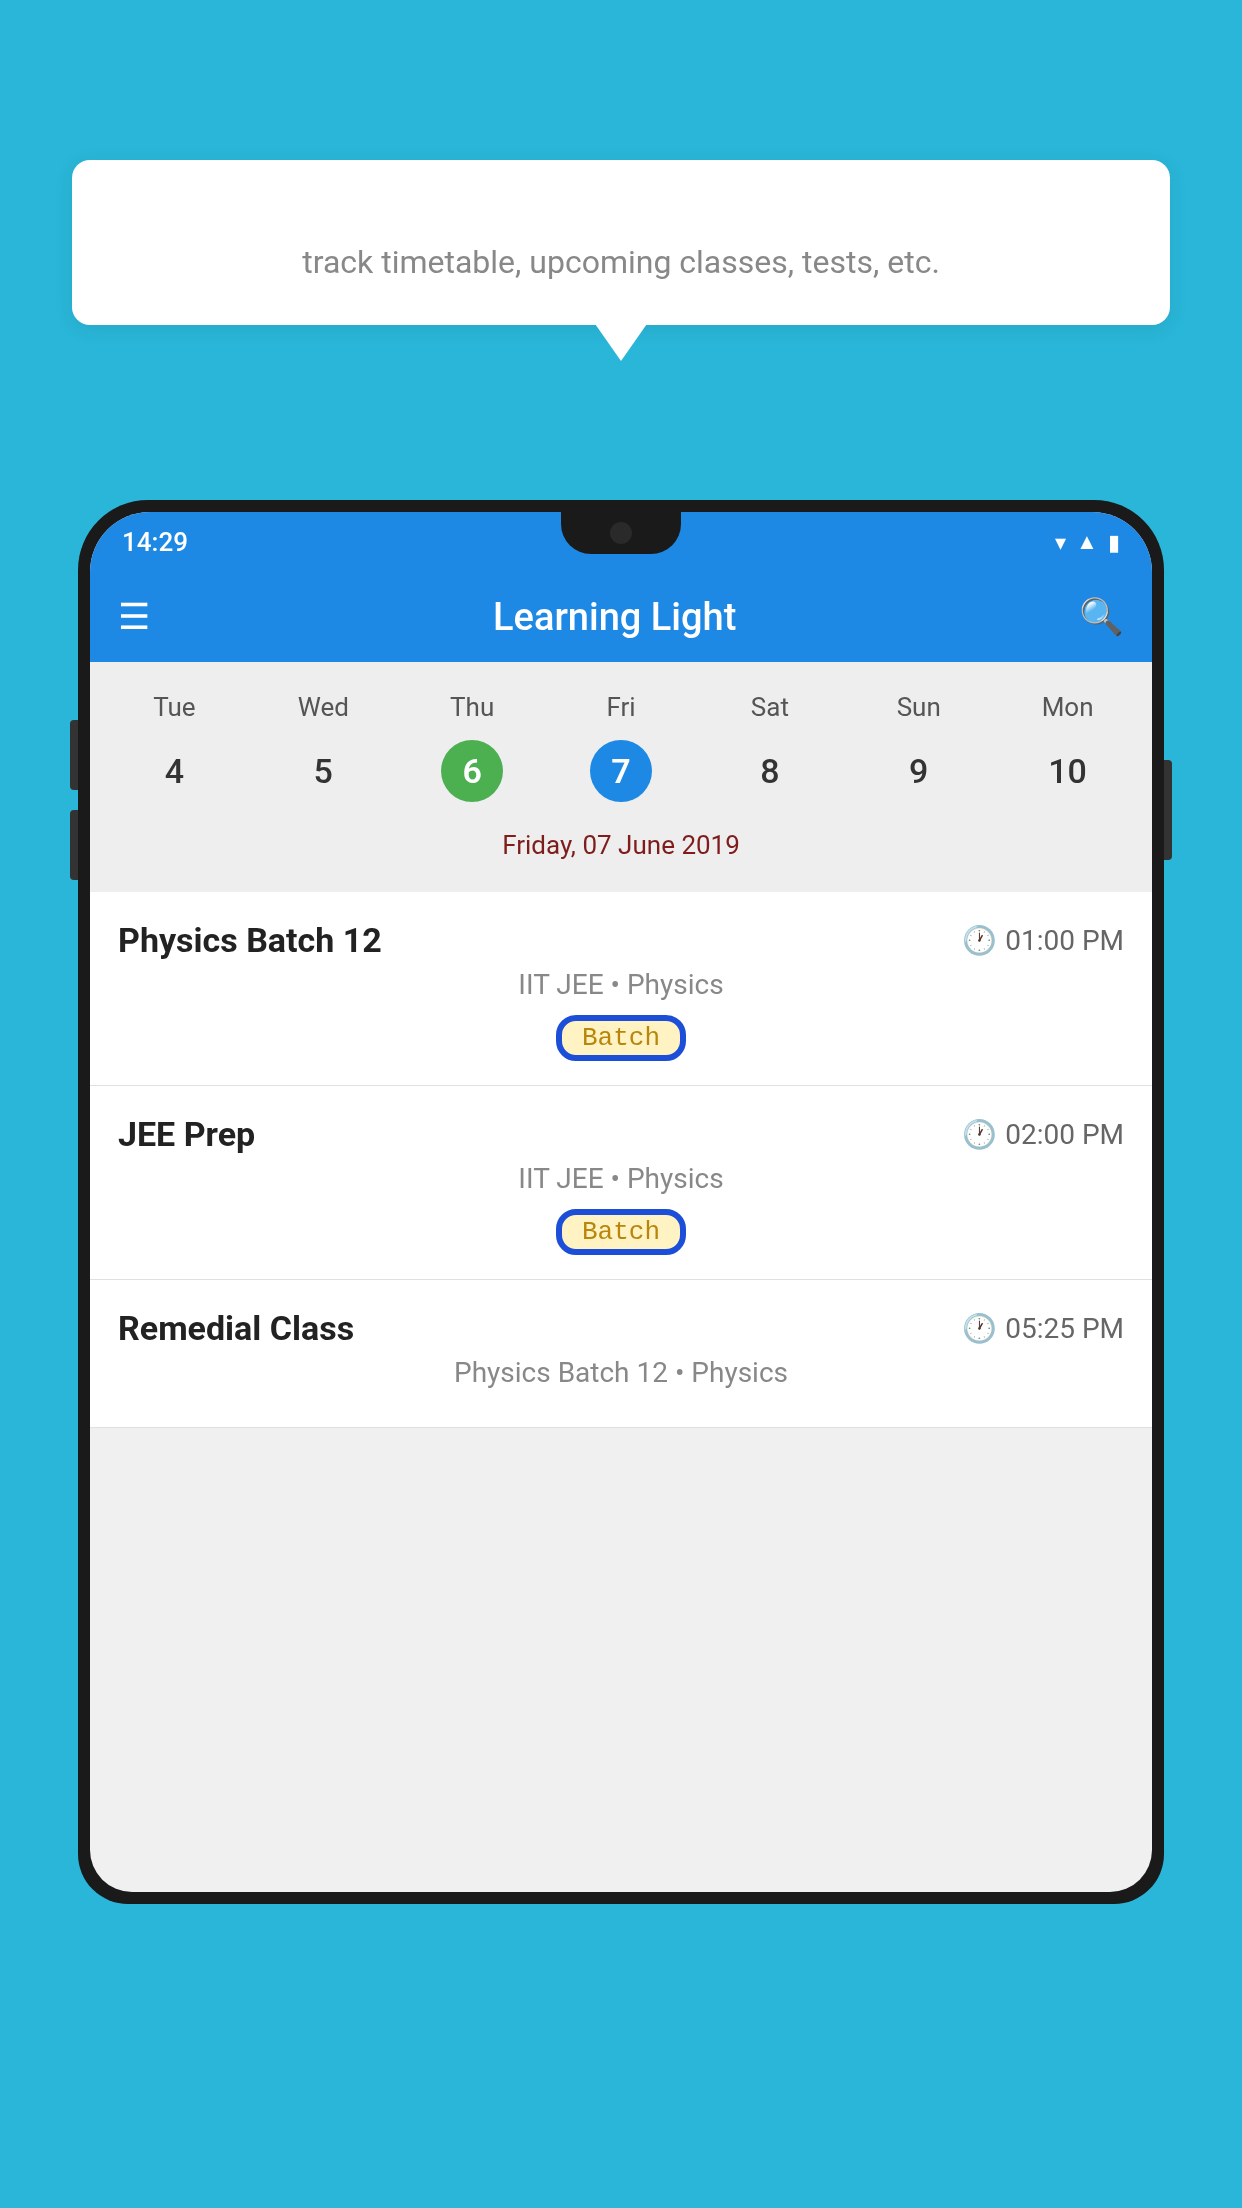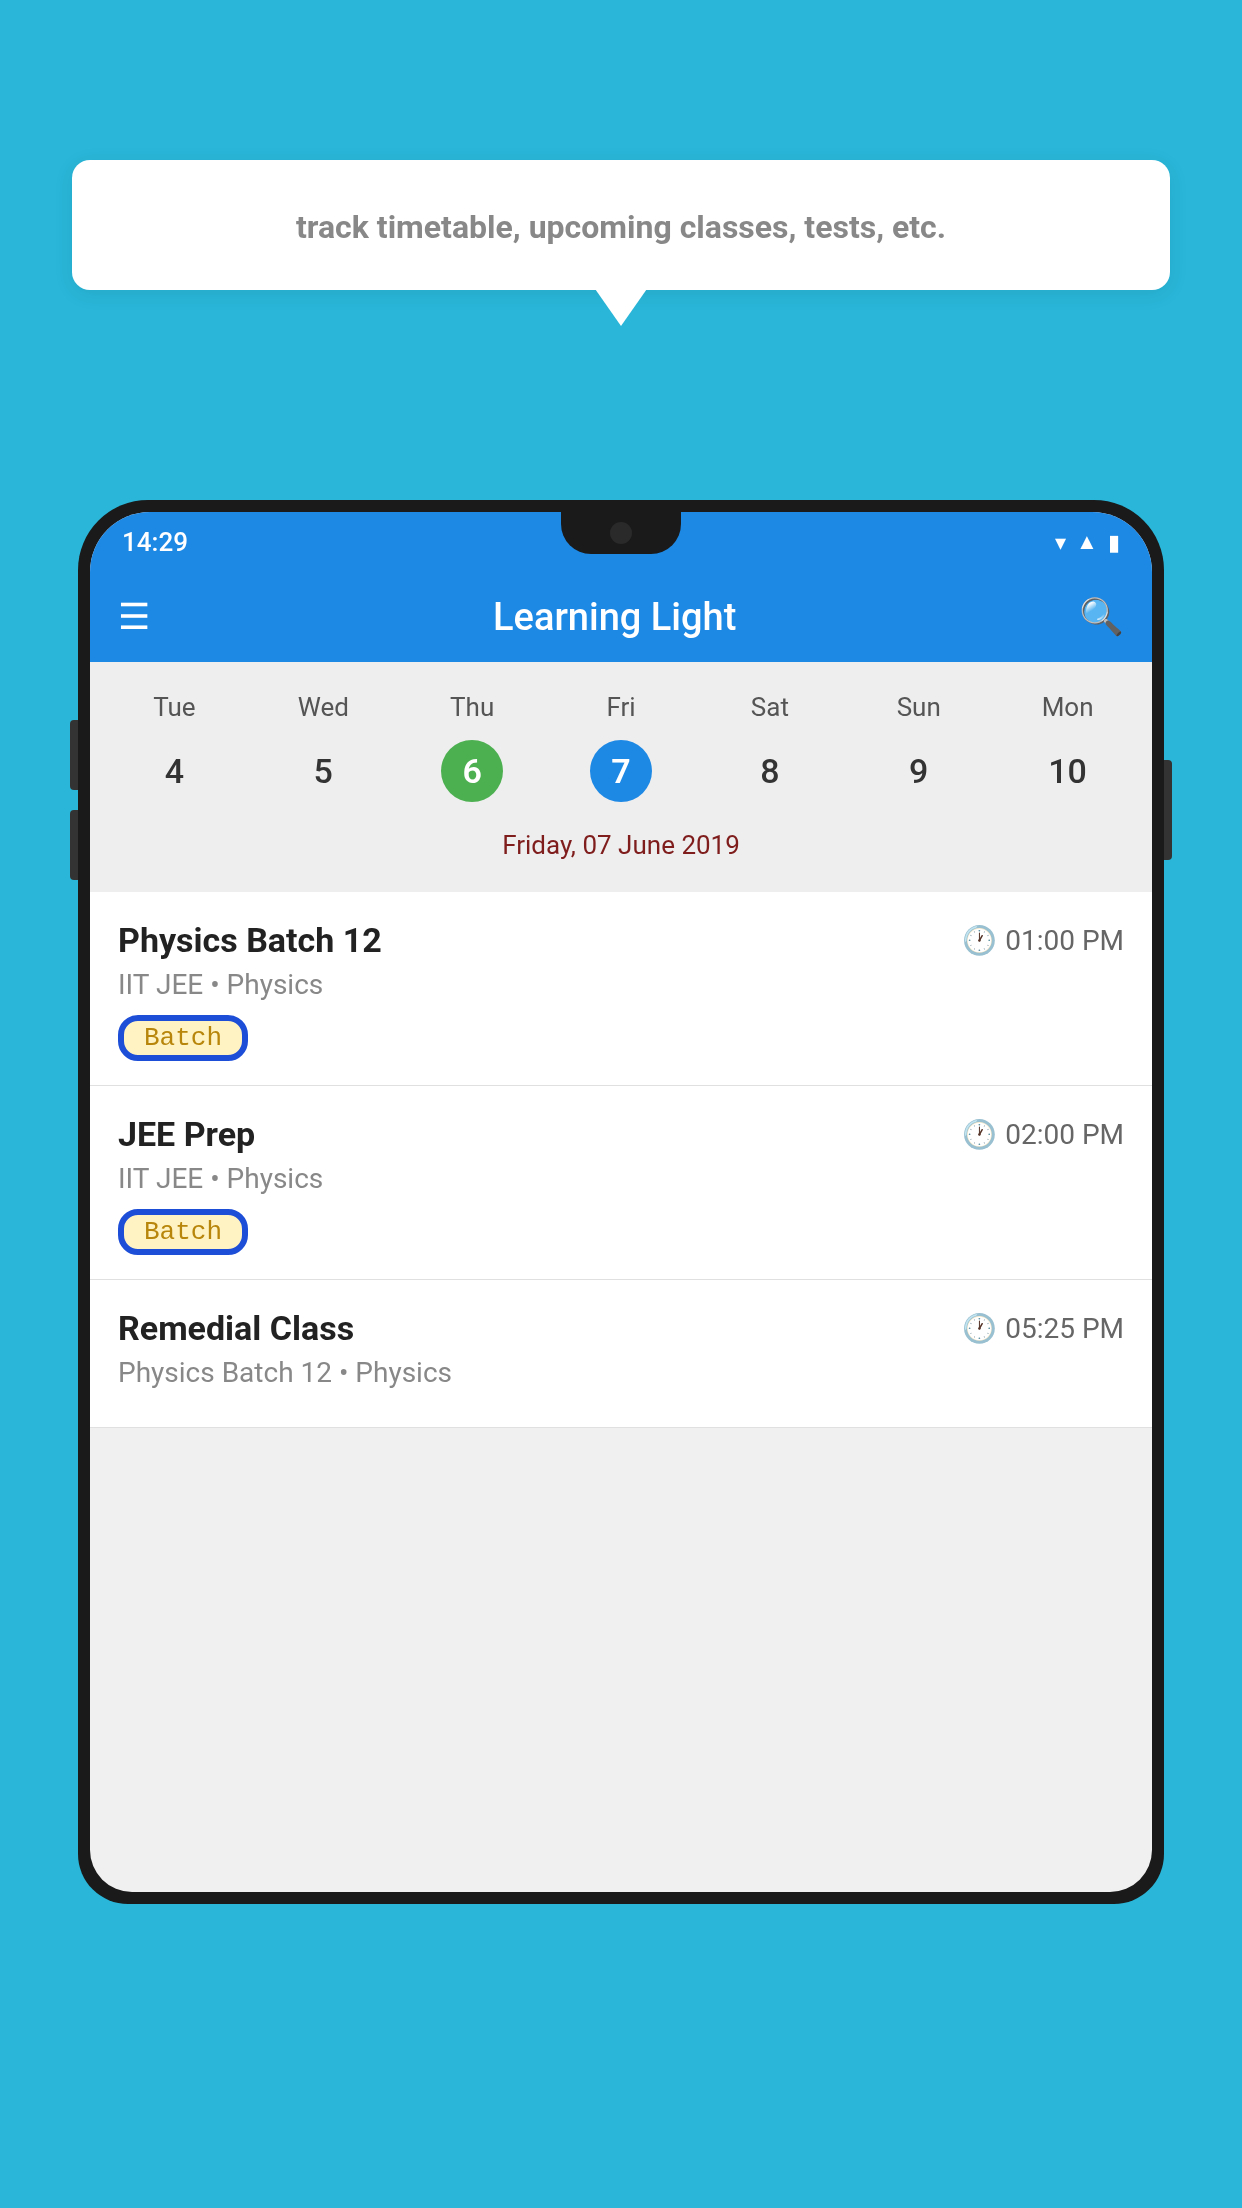--- a/index.html
+++ b/index.html
@@ -47,21 +47,22 @@
     .tooltip-title {
       font-size: 64px;
       color: #29b6d8;
       font-weight: 400;
       margin-bottom: 16px;
     }
 
     .tooltip-subtitle {
       font-size: 32px;
       color: #888;
-      font-weight: 700;
+      font-weight: 400;
+      margin-top: 35px;
     }
 
     
     .phone-container {
       position: absolute;
       top: 500px;
       left: 78px;
       right: 78px;
       bottom: 0;
     }
@@ -226,20 +227,21 @@
       padding: 10px 0 16px;
       font-size: 26px;
       color: #7f1d1d;
       background: #eeeeee;
     }
 
     
     .schedule-list {
       background: #14b8a6;
       overflow: hidden;
+      text-align: center;
     }
 
     .schedule-item {
       background: white;
       padding: 28px 28px 24px;
       border-bottom: 1px solid #e0e0e0;
     }
 
     .schedule-item-header {
       display: flex;

